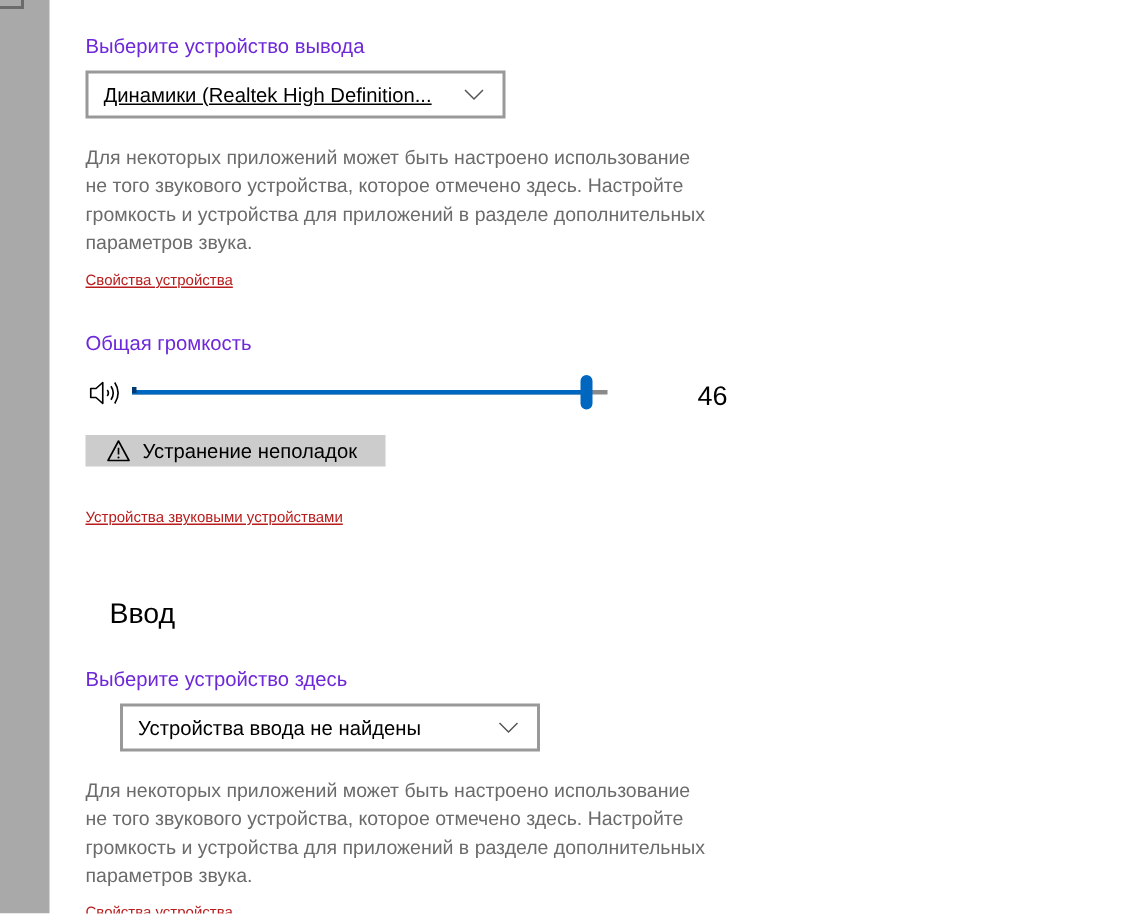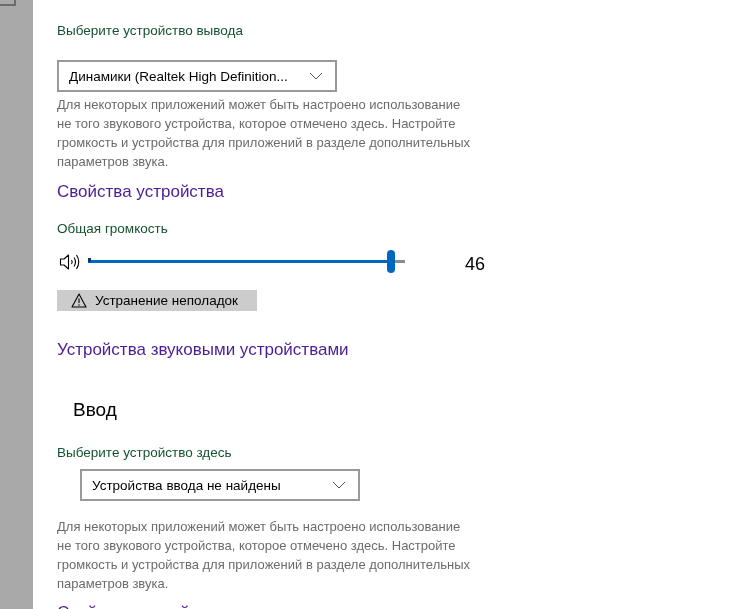--- a/index.html
+++ b/index.html
@@ -35,21 +35,21 @@
     }
     .content {
       position: absolute;
       left: 57px;
       top: 0;
       width: 680px;
     }
     .abs { position: absolute; }
     .label {
       font-size: 13.5px;
-      color: #14532d;
+      color: #6d28d9;
       white-space: nowrap;
     }
     .dropdown {
       box-sizing: border-box;
       width: 280px;
       height: 32px;
       border: 2px solid #999999;
       background: #ffffff;
       display: flex;
       align-items: center;
@@ -68,24 +68,25 @@
       height: 8px;
     }
     .desc {
       font-size: 13px;
       color: #6b6b6b;
       line-height: 19px;
       width: 450px;
     }
     .desc div { white-space: nowrap; }
     .link {
-      font-size: 17px;
-      color: #4c1d95;
-      white-space: nowrap;
-      cursor: pointer;
+      font-size: 10px;
+      color: #b91c1c;
+      white-space: nowrap;
+      cursor: pointer;
+      text-decoration: underline;
     }
     .section-title {
       font-size: 19px;
       color: #000000;
       white-space: nowrap;
     }
     .slider-row {
       position: absolute;
       left: 0;
       top: 248px;
@@ -161,21 +162,21 @@
 <div class="root">
 
   <div class="left-strip">
     <div class="corner-box"></div>
   </div>
 
   <div class="content">
 
     <div class="abs label" style="left:0; top:23px;">Выберите устройство вывода</div>
 
-    <div class="abs dropdown" style="left:0; top:60px;">
+    <div class="abs dropdown" style="left:0; top:47px;text-decoration:underline;">
       <span class="dd-text">Динамики (Realtek High Definition...</span>
       <svg class="chev" viewBox="0 0 14 8">
         <polyline points="1,1 7,7 13,1" fill="none" stroke="#555555" stroke-width="1"></polyline>
       </svg>
     </div>
 
     <div class="abs desc" style="left:0; top:95px;">
       <div>Для некоторых приложений может быть настроено использование</div>
       <div>не того звукового устройства, которое отмечено здесь. Настройте</div>
       <div>громкость и устройства для приложений в разделе дополнительных</div>

